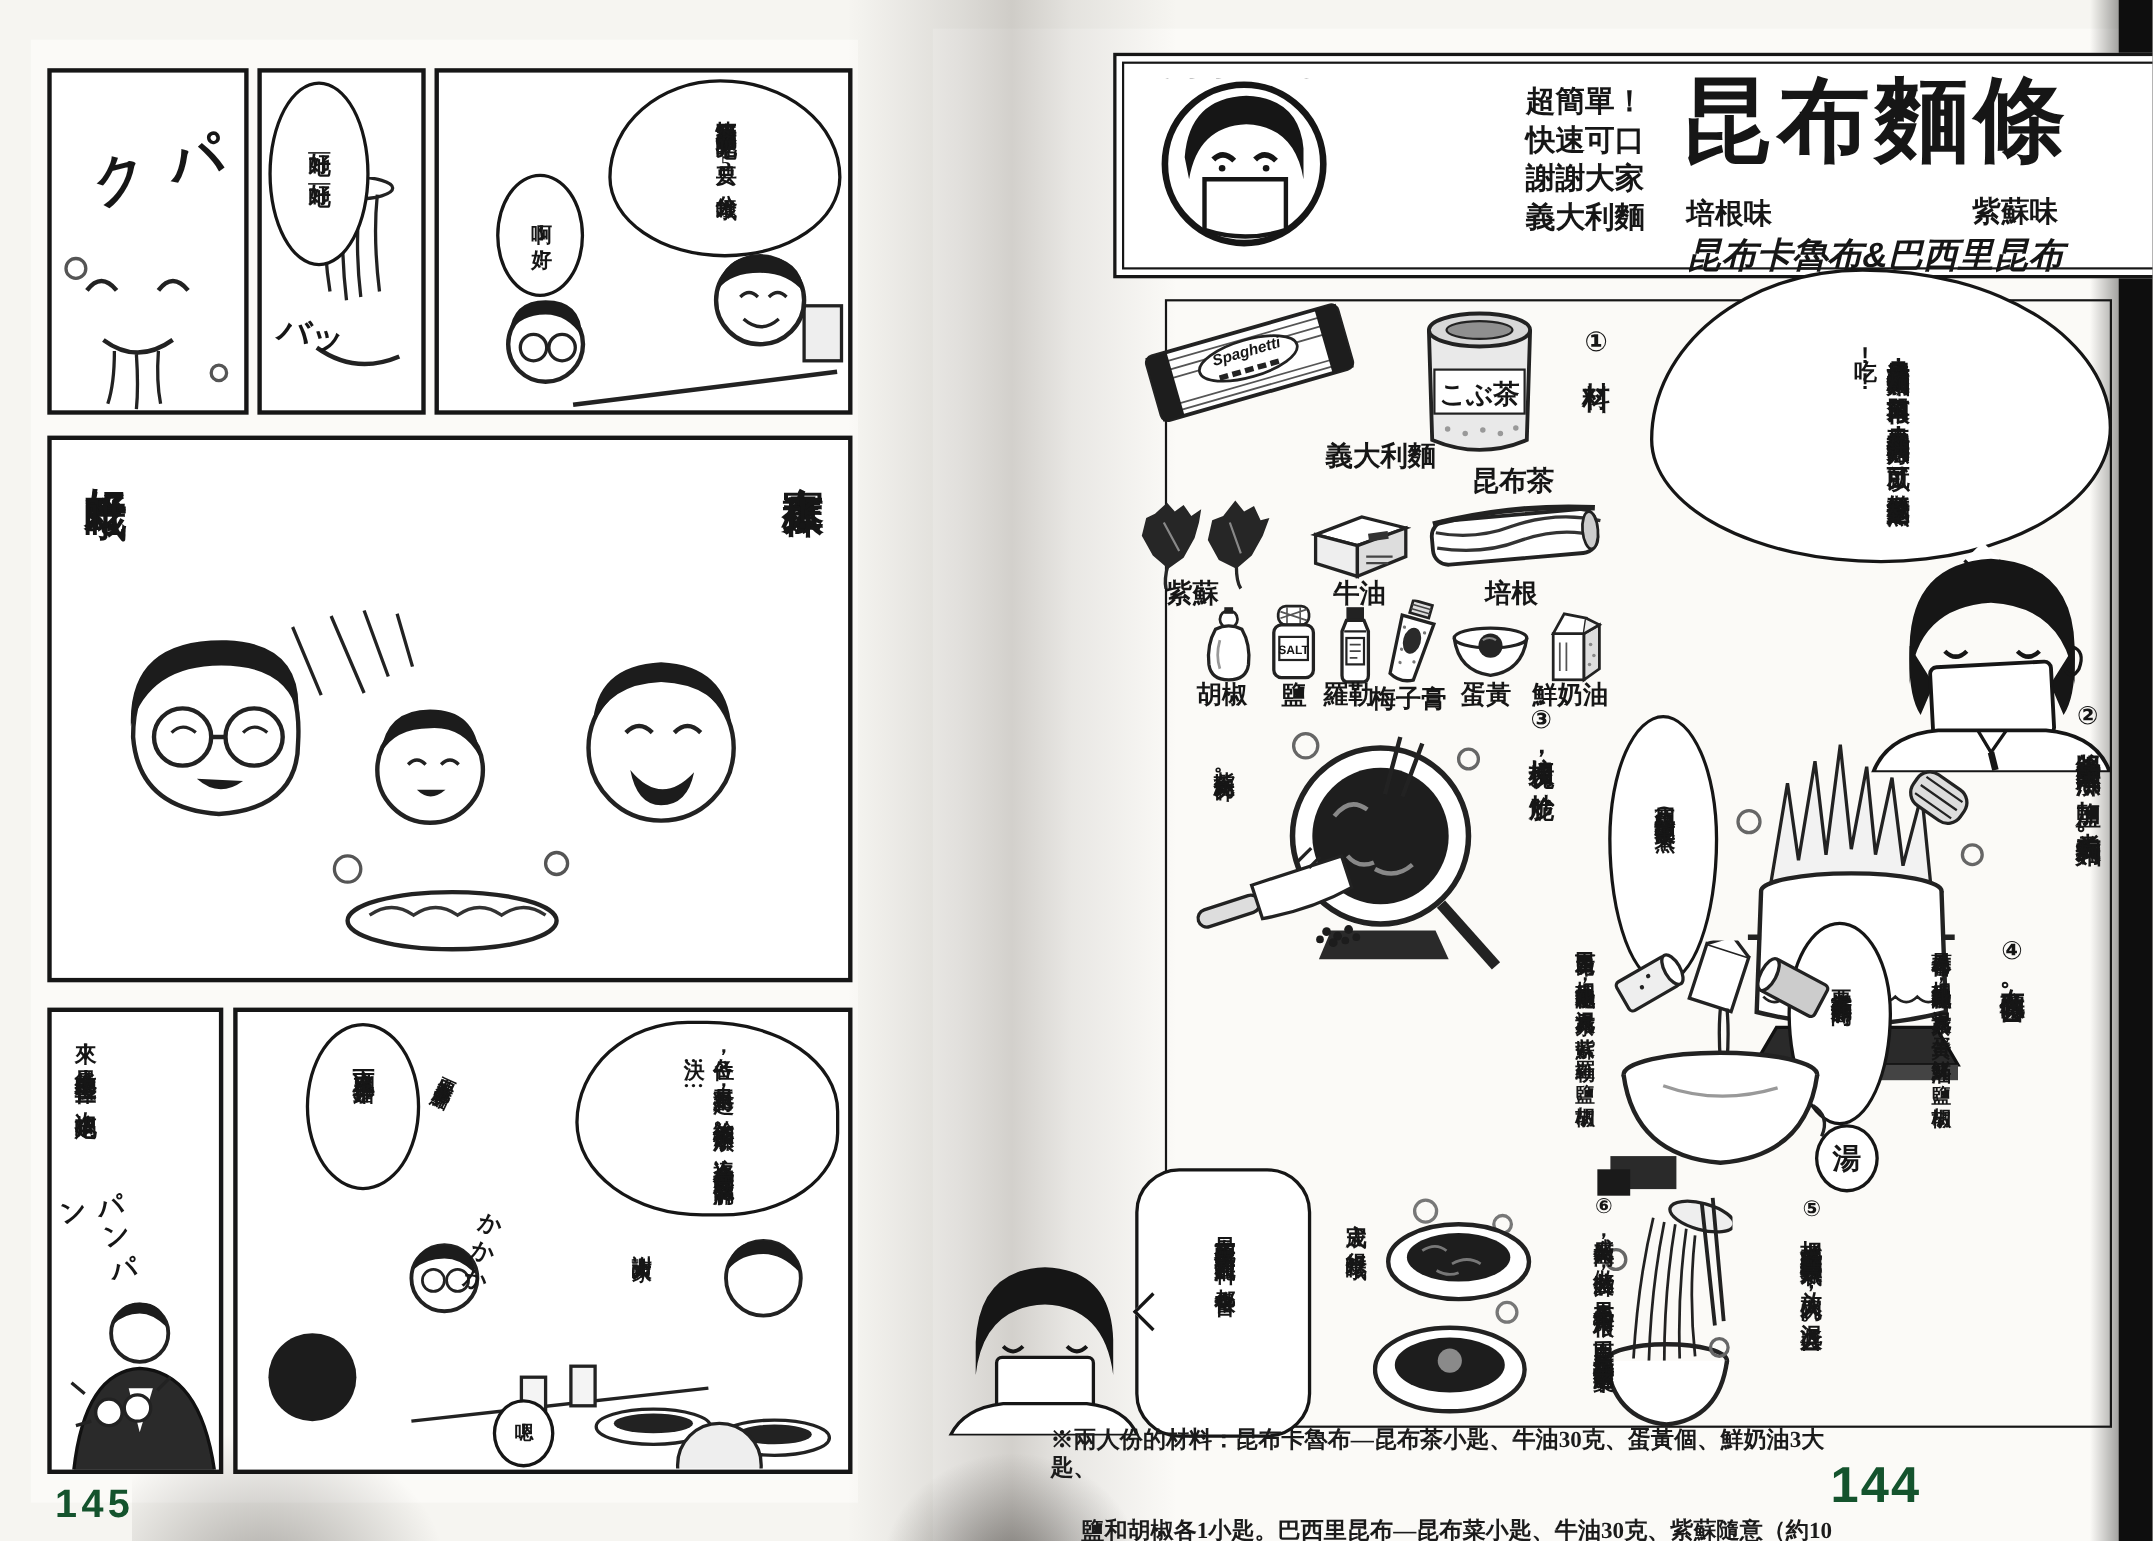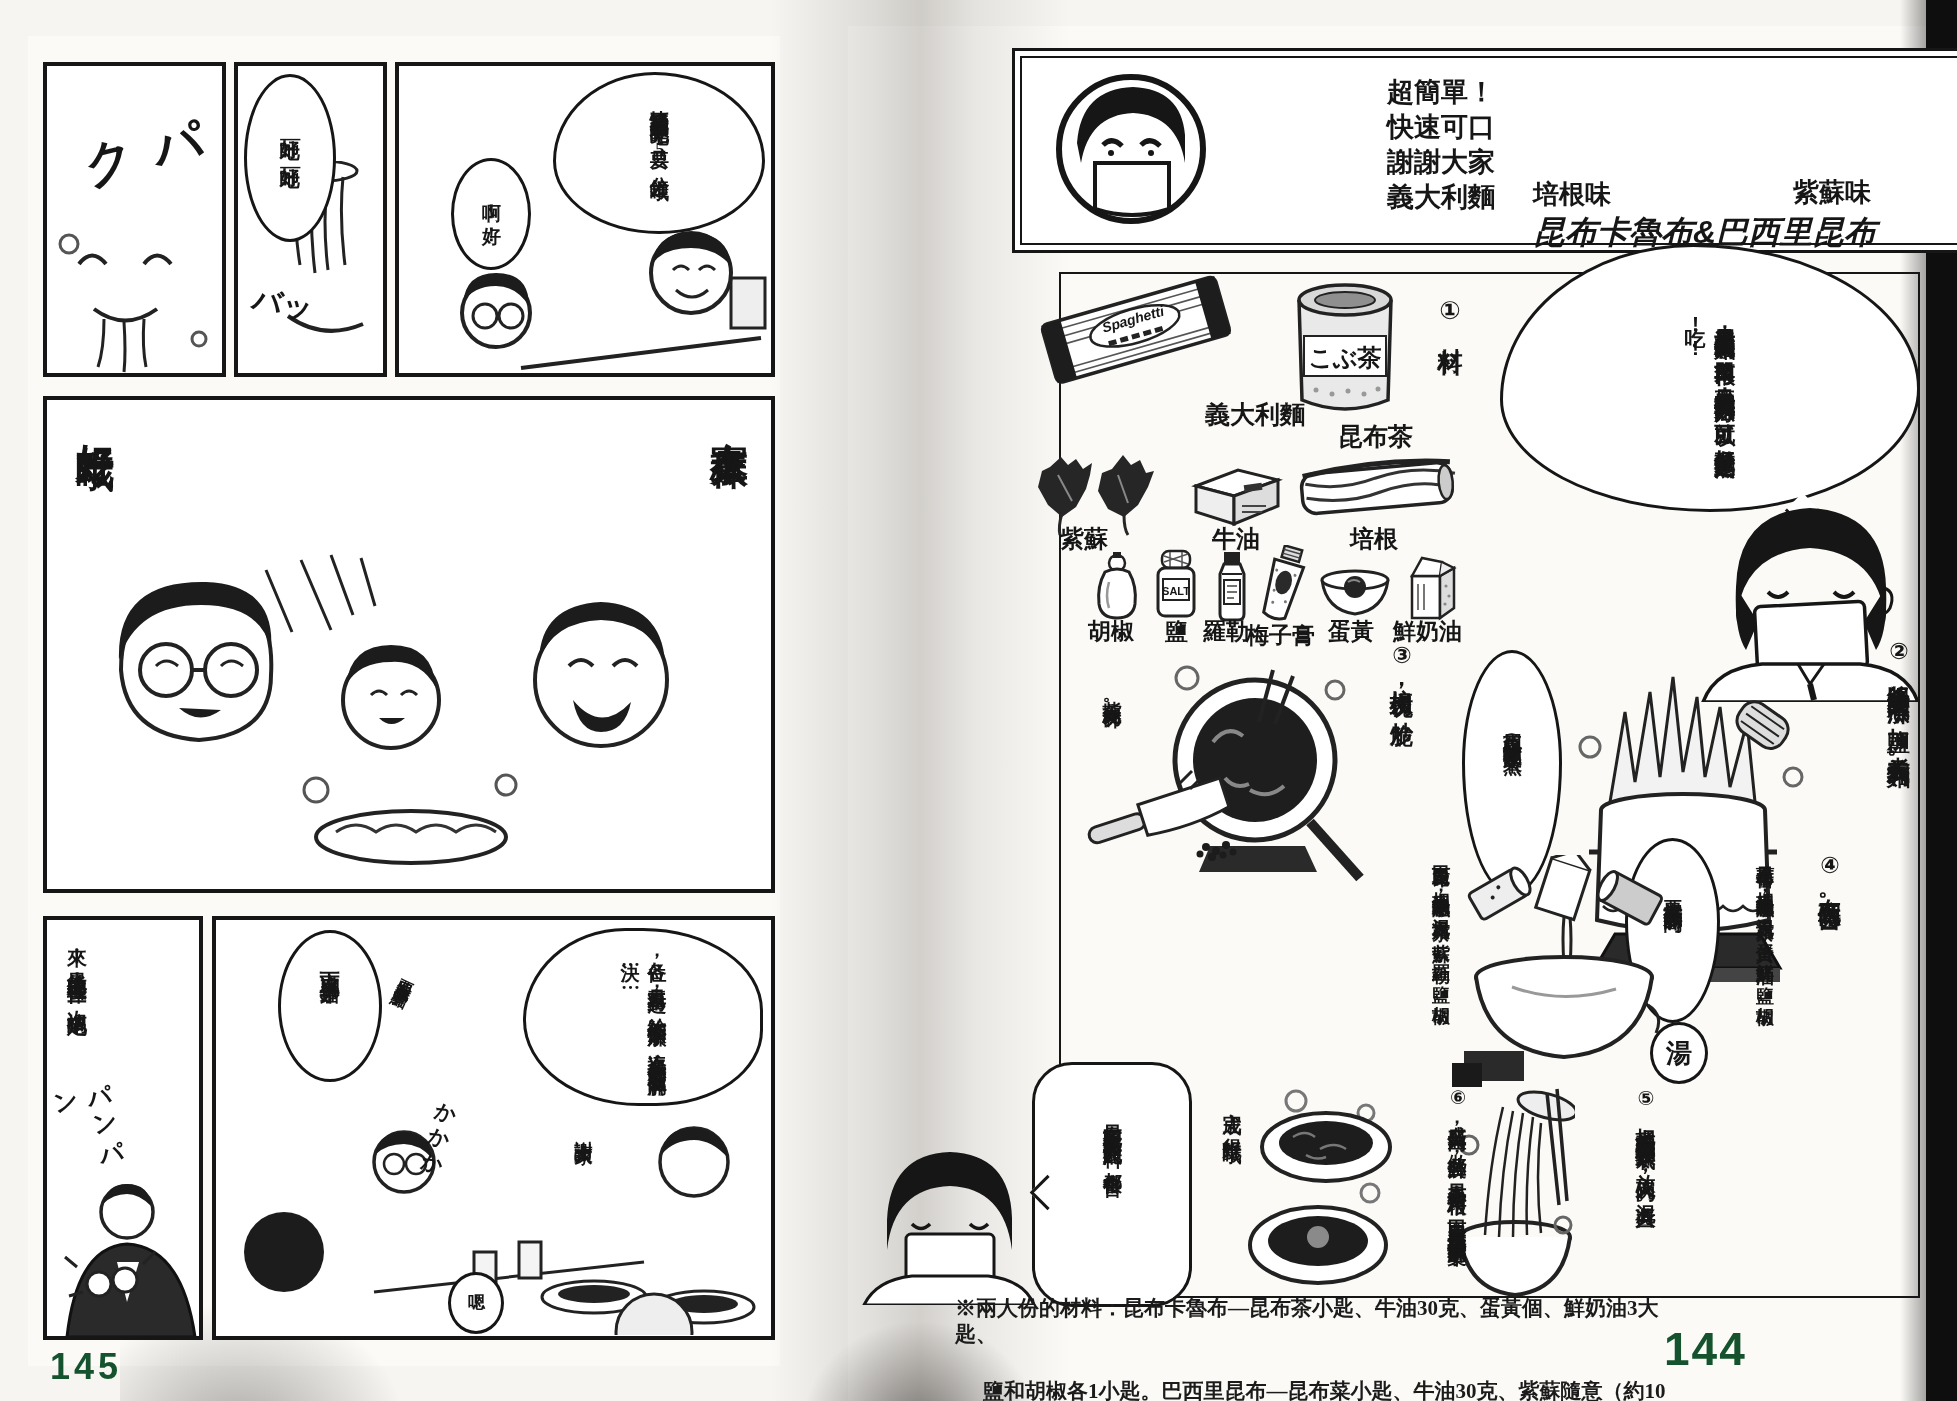--- a/index.html
+++ b/index.html
@@ -185,20 +185,21 @@
         <path id="ckArc" d="M18 106 A66 66 0 0 0 142 106" fill="none"></path>
         <text font-size="27" font-weight="900" fill="#161616" letter-spacing="3">COOKING</text>
       </svg>
     </div>
     <div style="position:absolute;left:372px;top:24px;font-size:27px;font-weight:900;line-height:1.3;">
       <div>超簡單！</div>
       <div>快速可口</div>
       <div>謝謝大家</div>
       <div>義大利麵</div>
     </div>
+    <div class="lbl" style="left:512px;top:2px;font-size:84px;font-weight:900;letter-spacing:5px;">昆布麵條</div>
     <div class="lbl" style="left:518px;top:126px;font-size:26px;font-weight:900;">培根味</div>
     <div class="lbl" style="left:778px;top:124px;font-size:26px;font-weight:900;">紫蘇味</div>
     <div class="lbl" style="left:518px;top:160px;font-size:32px;font-weight:900;font-style:italic;">昆布卡魯布&amp;巴西里昆布</div>
   </div>
 
   <div class="frame" style="left:1059px;top:272px;width:861px;height:1026px;border-width:2px;"></div>
 
   <div class="vt sans" style="position:absolute;left:1432px;top:296px;height:120px;font-size:25px;font-weight:800;">①材料</div>
 
   <div class="art" style="left:1028px;top:258px;width:215px;height:145px;">

